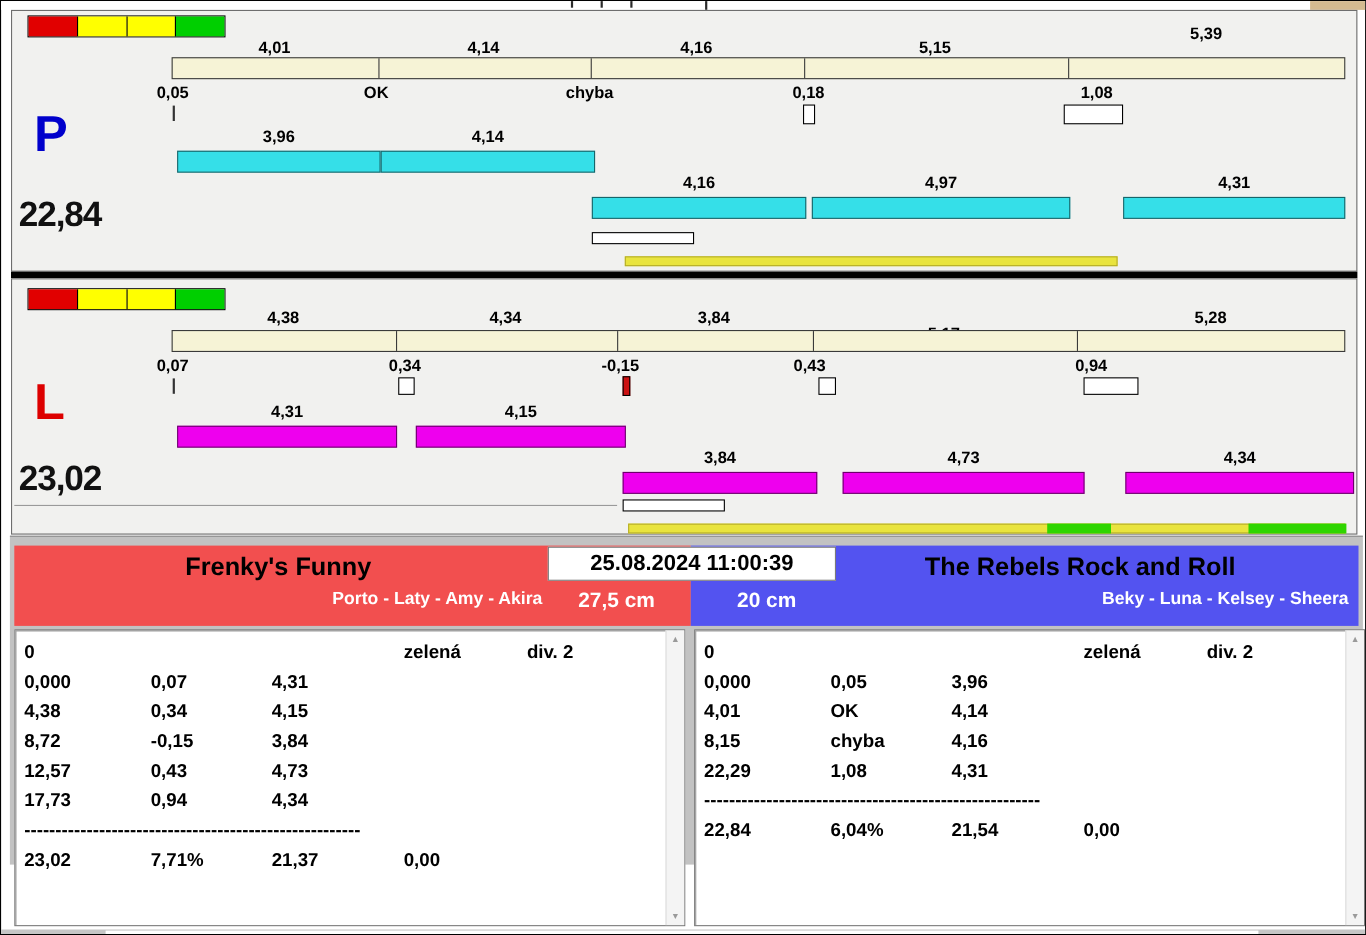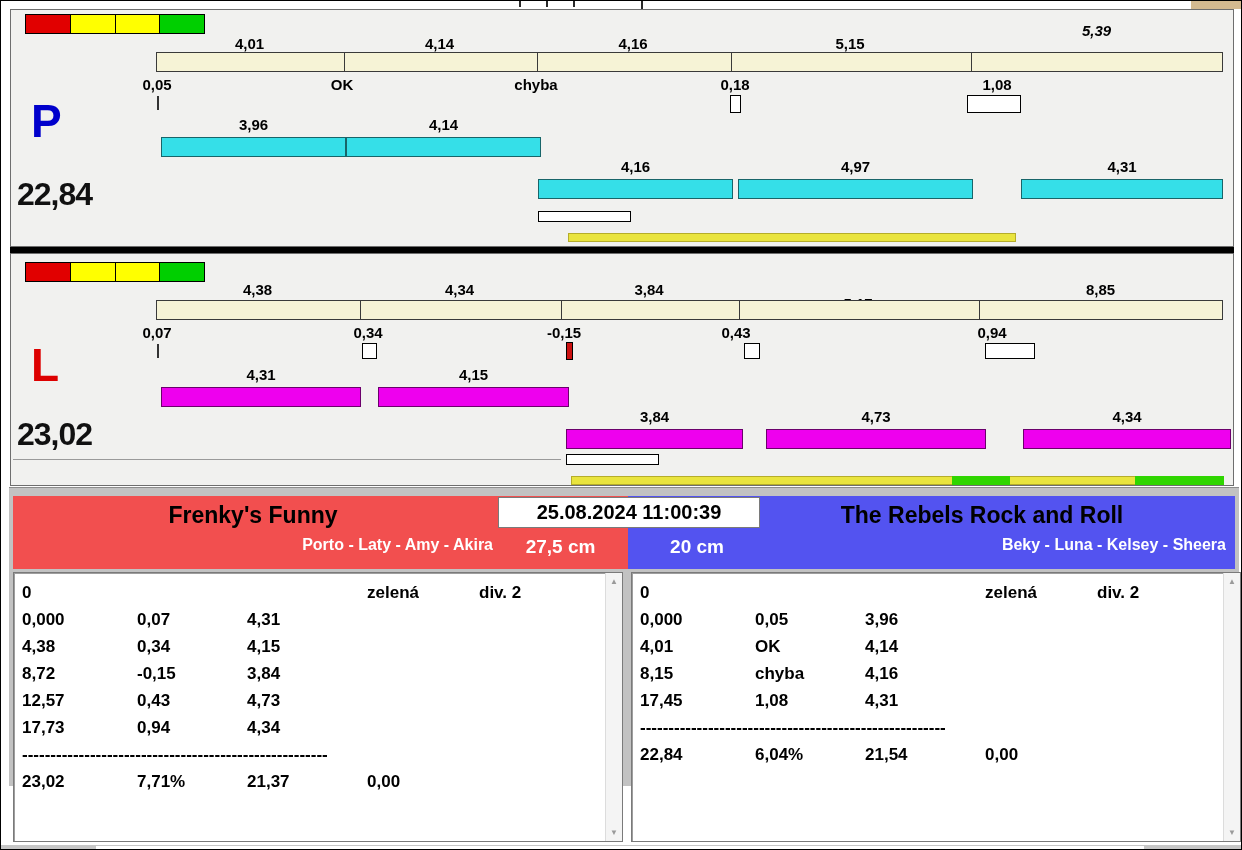--- a/index.html
+++ b/index.html
@@ -64,21 +64,21 @@
       <div style="background:#e10000;"></div>
       <div style="background:#ffff00;"></div>
       <div style="background:#ffff00;"></div>
       <div style="background:#00cf00;"></div>
     </div>
 
     <span class="lbl" style="left:145px;top:26px;width:187px;">4,01</span>
     <span class="lbl" style="left:332px;top:26px;width:193px;">4,14</span>
     <span class="lbl" style="left:525px;top:26px;width:194px;">4,16</span>
     <span class="lbl" style="left:719px;top:26px;width:240px;">5,15</span>
-    <span class="lbl" style="left:959px;top:13px;width:253px;font-style:italic;">5,39</span>
+    <span class="lbl" style="left:959px;top:13px;width:253px;">5,39</span>
 
     <div class="ruler" style="left:145px;top:42px;width:1067px;">
       <div class="tick" style="left:187px;"></div>
       <div class="tick" style="left:380px;"></div>
       <div class="tick" style="left:574px;"></div>
       <div class="tick" style="left:814px;"></div>
     </div>
 
     <span class="lbl" style="left:106px;top:67px;width:80px;">0,05</span>
     <span class="lbl" style="left:291px;top:67px;width:80px;">OK</span>
@@ -116,21 +116,21 @@
       <div style="background:#e10000;"></div>
       <div style="background:#ffff00;"></div>
       <div style="background:#ffff00;"></div>
       <div style="background:#00cf00;"></div>
     </div>
 
     <span class="lbl" style="left:145px;top:28px;width:203px;">4,38</span>
     <span class="lbl" style="left:348px;top:28px;width:201px;">4,34</span>
     <span class="lbl" style="left:549px;top:28px;width:178px;">3,84</span>
     <span class="lbl" style="left:727px;top:28px;width:240px;margin-top:14px;">5,17</span>
-    <span class="lbl" style="left:967px;top:28px;width:245px;">8,85</span>
+    <span class="lbl" style="left:967px;top:28px;width:245px;">5,28</span>
 
     <div class="ruler" style="left:145px;top:46px;width:1067px;">
       <div class="tick" style="left:203px;"></div>
       <div class="tick" style="left:404px;"></div>
       <div class="tick" style="left:582px;"></div>
       <div class="tick" style="left:822px;"></div>
     </div>
 
     <span class="lbl" style="left:106px;top:71px;width:80px;">0,07</span>
     <span class="lbl" style="left:317px;top:71px;width:80px;">0,34</span>
@@ -199,21 +199,21 @@
         <div class="sb-btn" style="bottom:0;">▼</div>
       </div>
     </div>
 
     <div class="log" style="left:622px;">
       <div class="log-content">
         <div class="log-row"><span class="c1">0</span><span class="c2"></span><span class="c3"></span><span class="c4">zelená</span><span>div. 2</span></div>
         <div class="log-row"><span class="c1">0,000</span><span class="c2">0,05</span><span class="c3">3,96</span></div>
         <div class="log-row"><span class="c1">4,01</span><span class="c2">OK</span><span class="c3">4,14</span></div>
         <div class="log-row"><span class="c1">8,15</span><span class="c2">chyba</span><span class="c3">4,16</span></div>
-        <div class="log-row"><span class="c1">17,45</span><span class="c2">1,08</span><span class="c3">4,31</span></div>
+        <div class="log-row"><span class="c1">22,29</span><span class="c2">1,08</span><span class="c3">4,31</span></div>
         <div class="log-row"><span>------------------------------------------------------</span></div>
         <div class="log-row"><span class="c1">22,84</span><span class="c2">6,04%</span><span class="c3">21,54</span><span class="c4">0,00</span></div>
       </div>
       <div class="scrollbar">
         <div class="sb-btn" style="top:0;">▲</div>
         <div class="sb-btn" style="bottom:0;">▼</div>
       </div>
     </div>
   </div>
 

